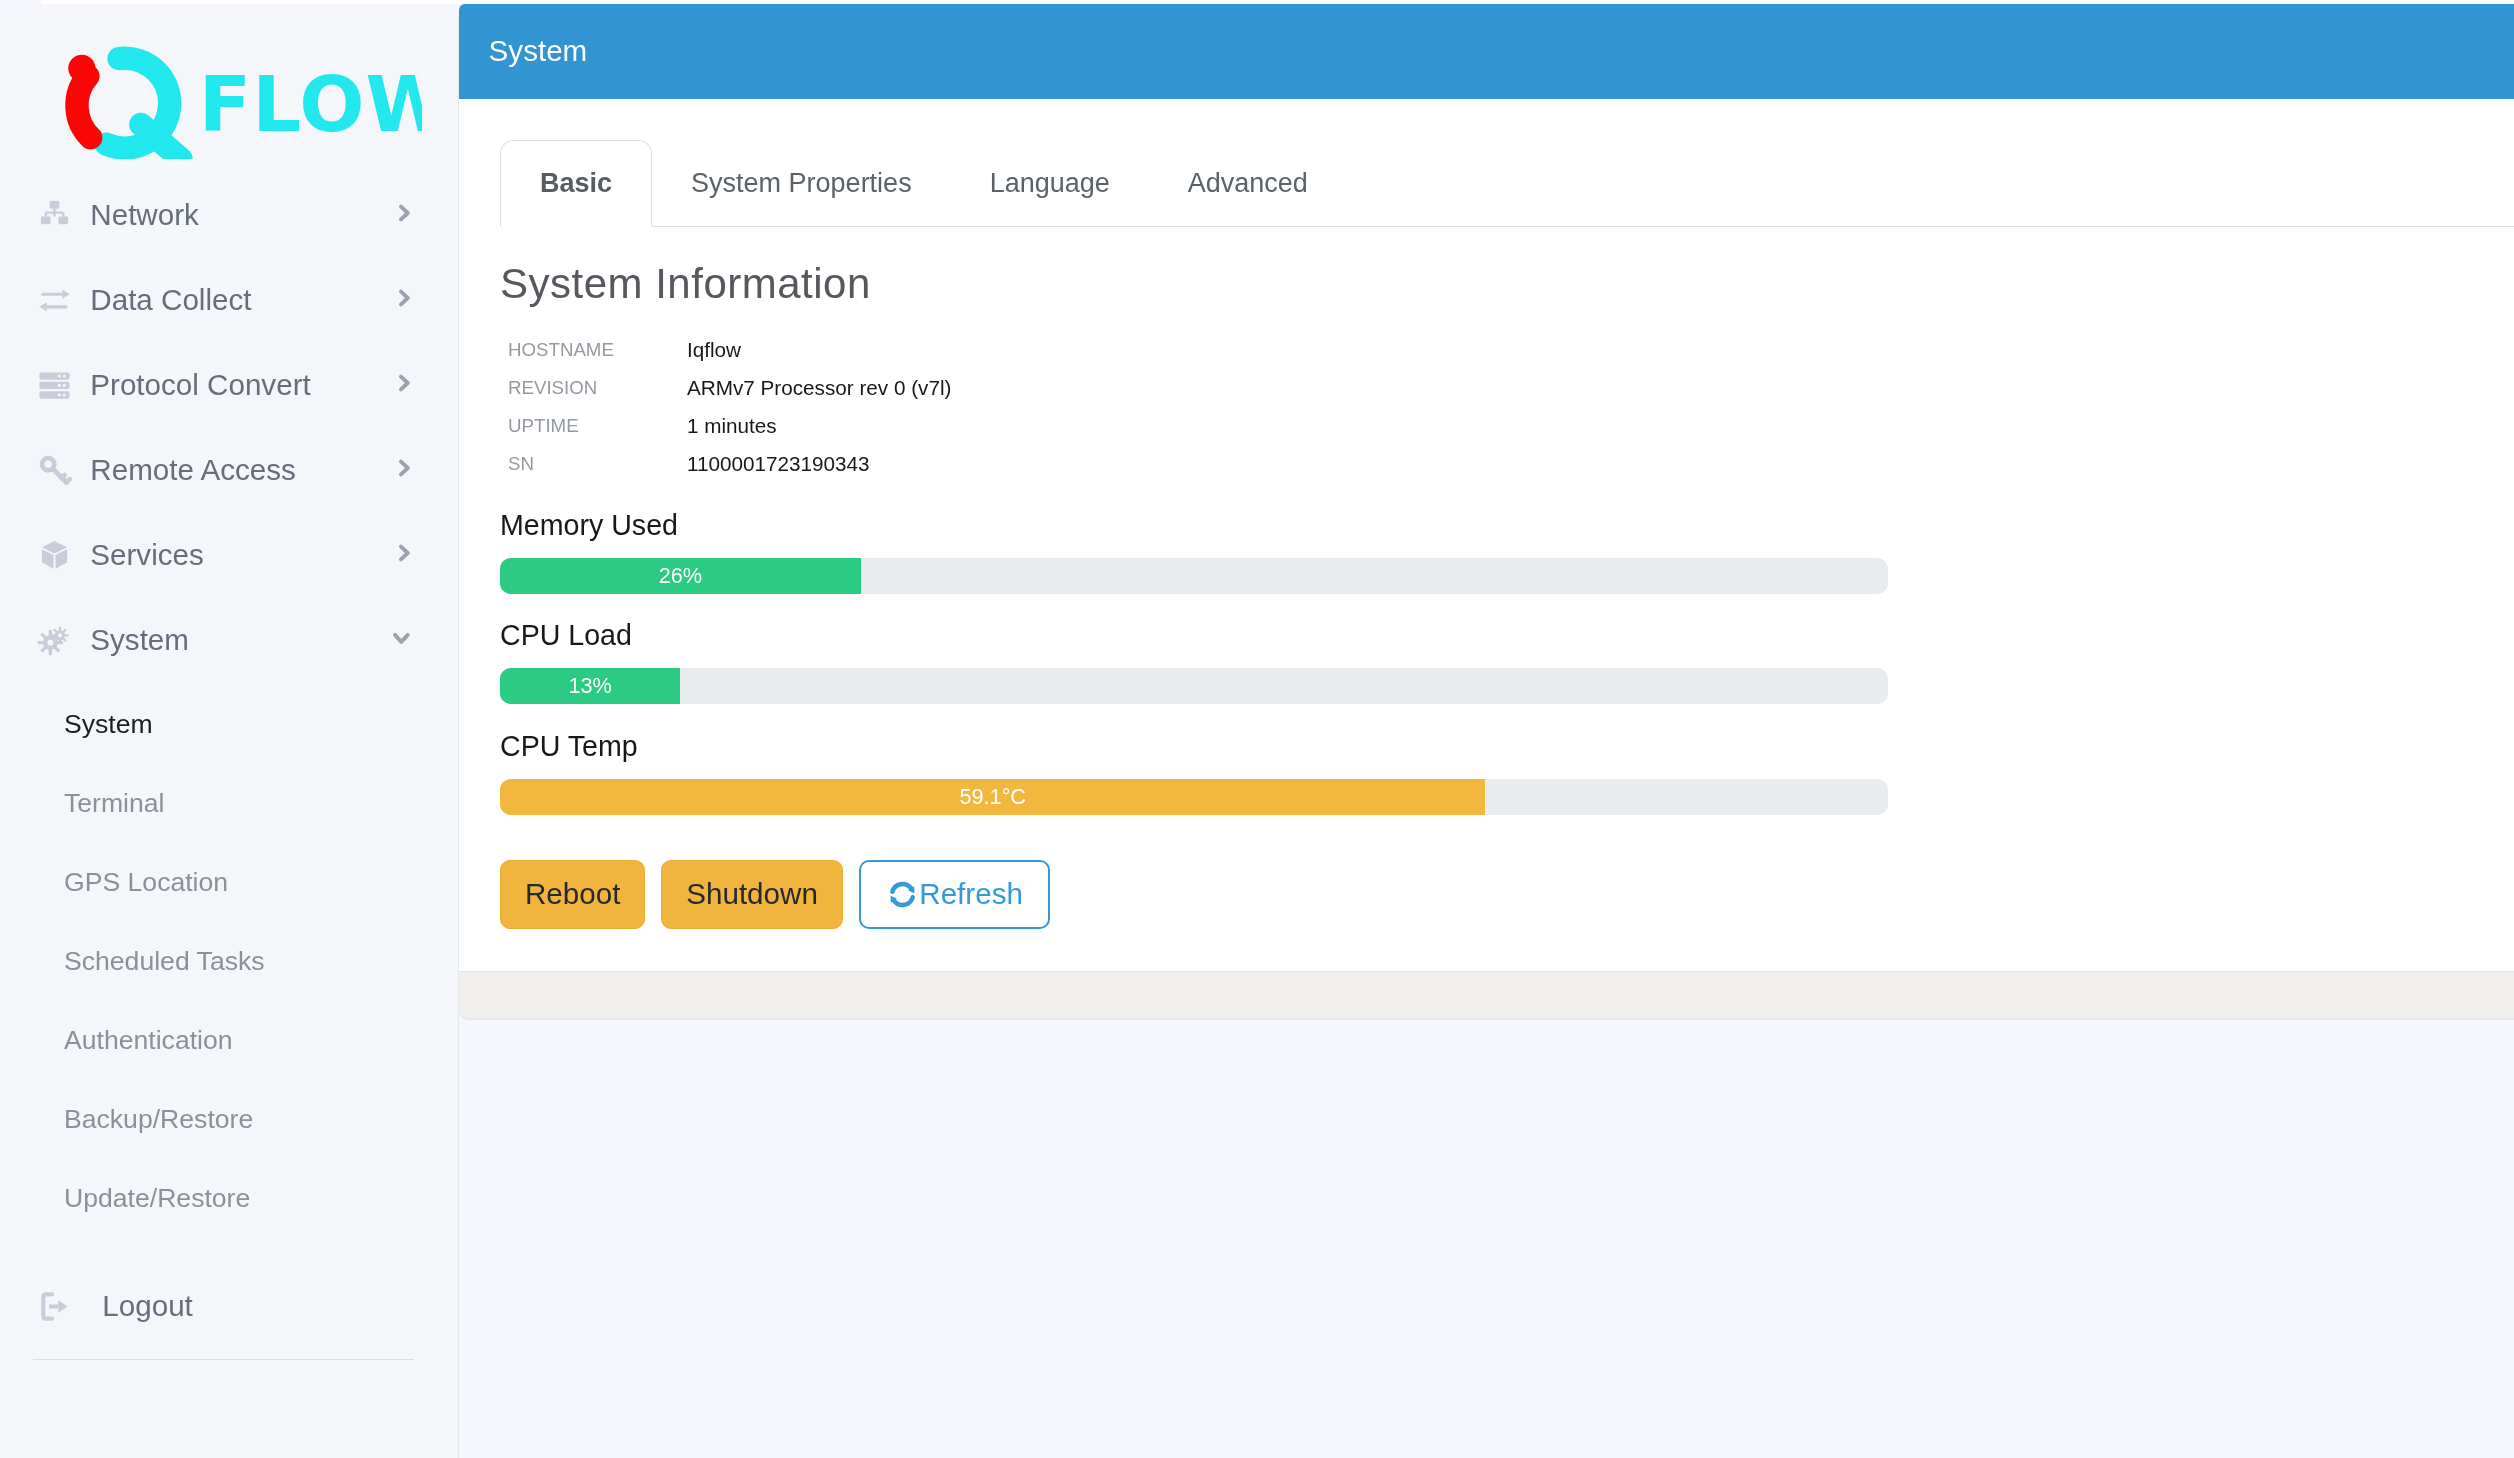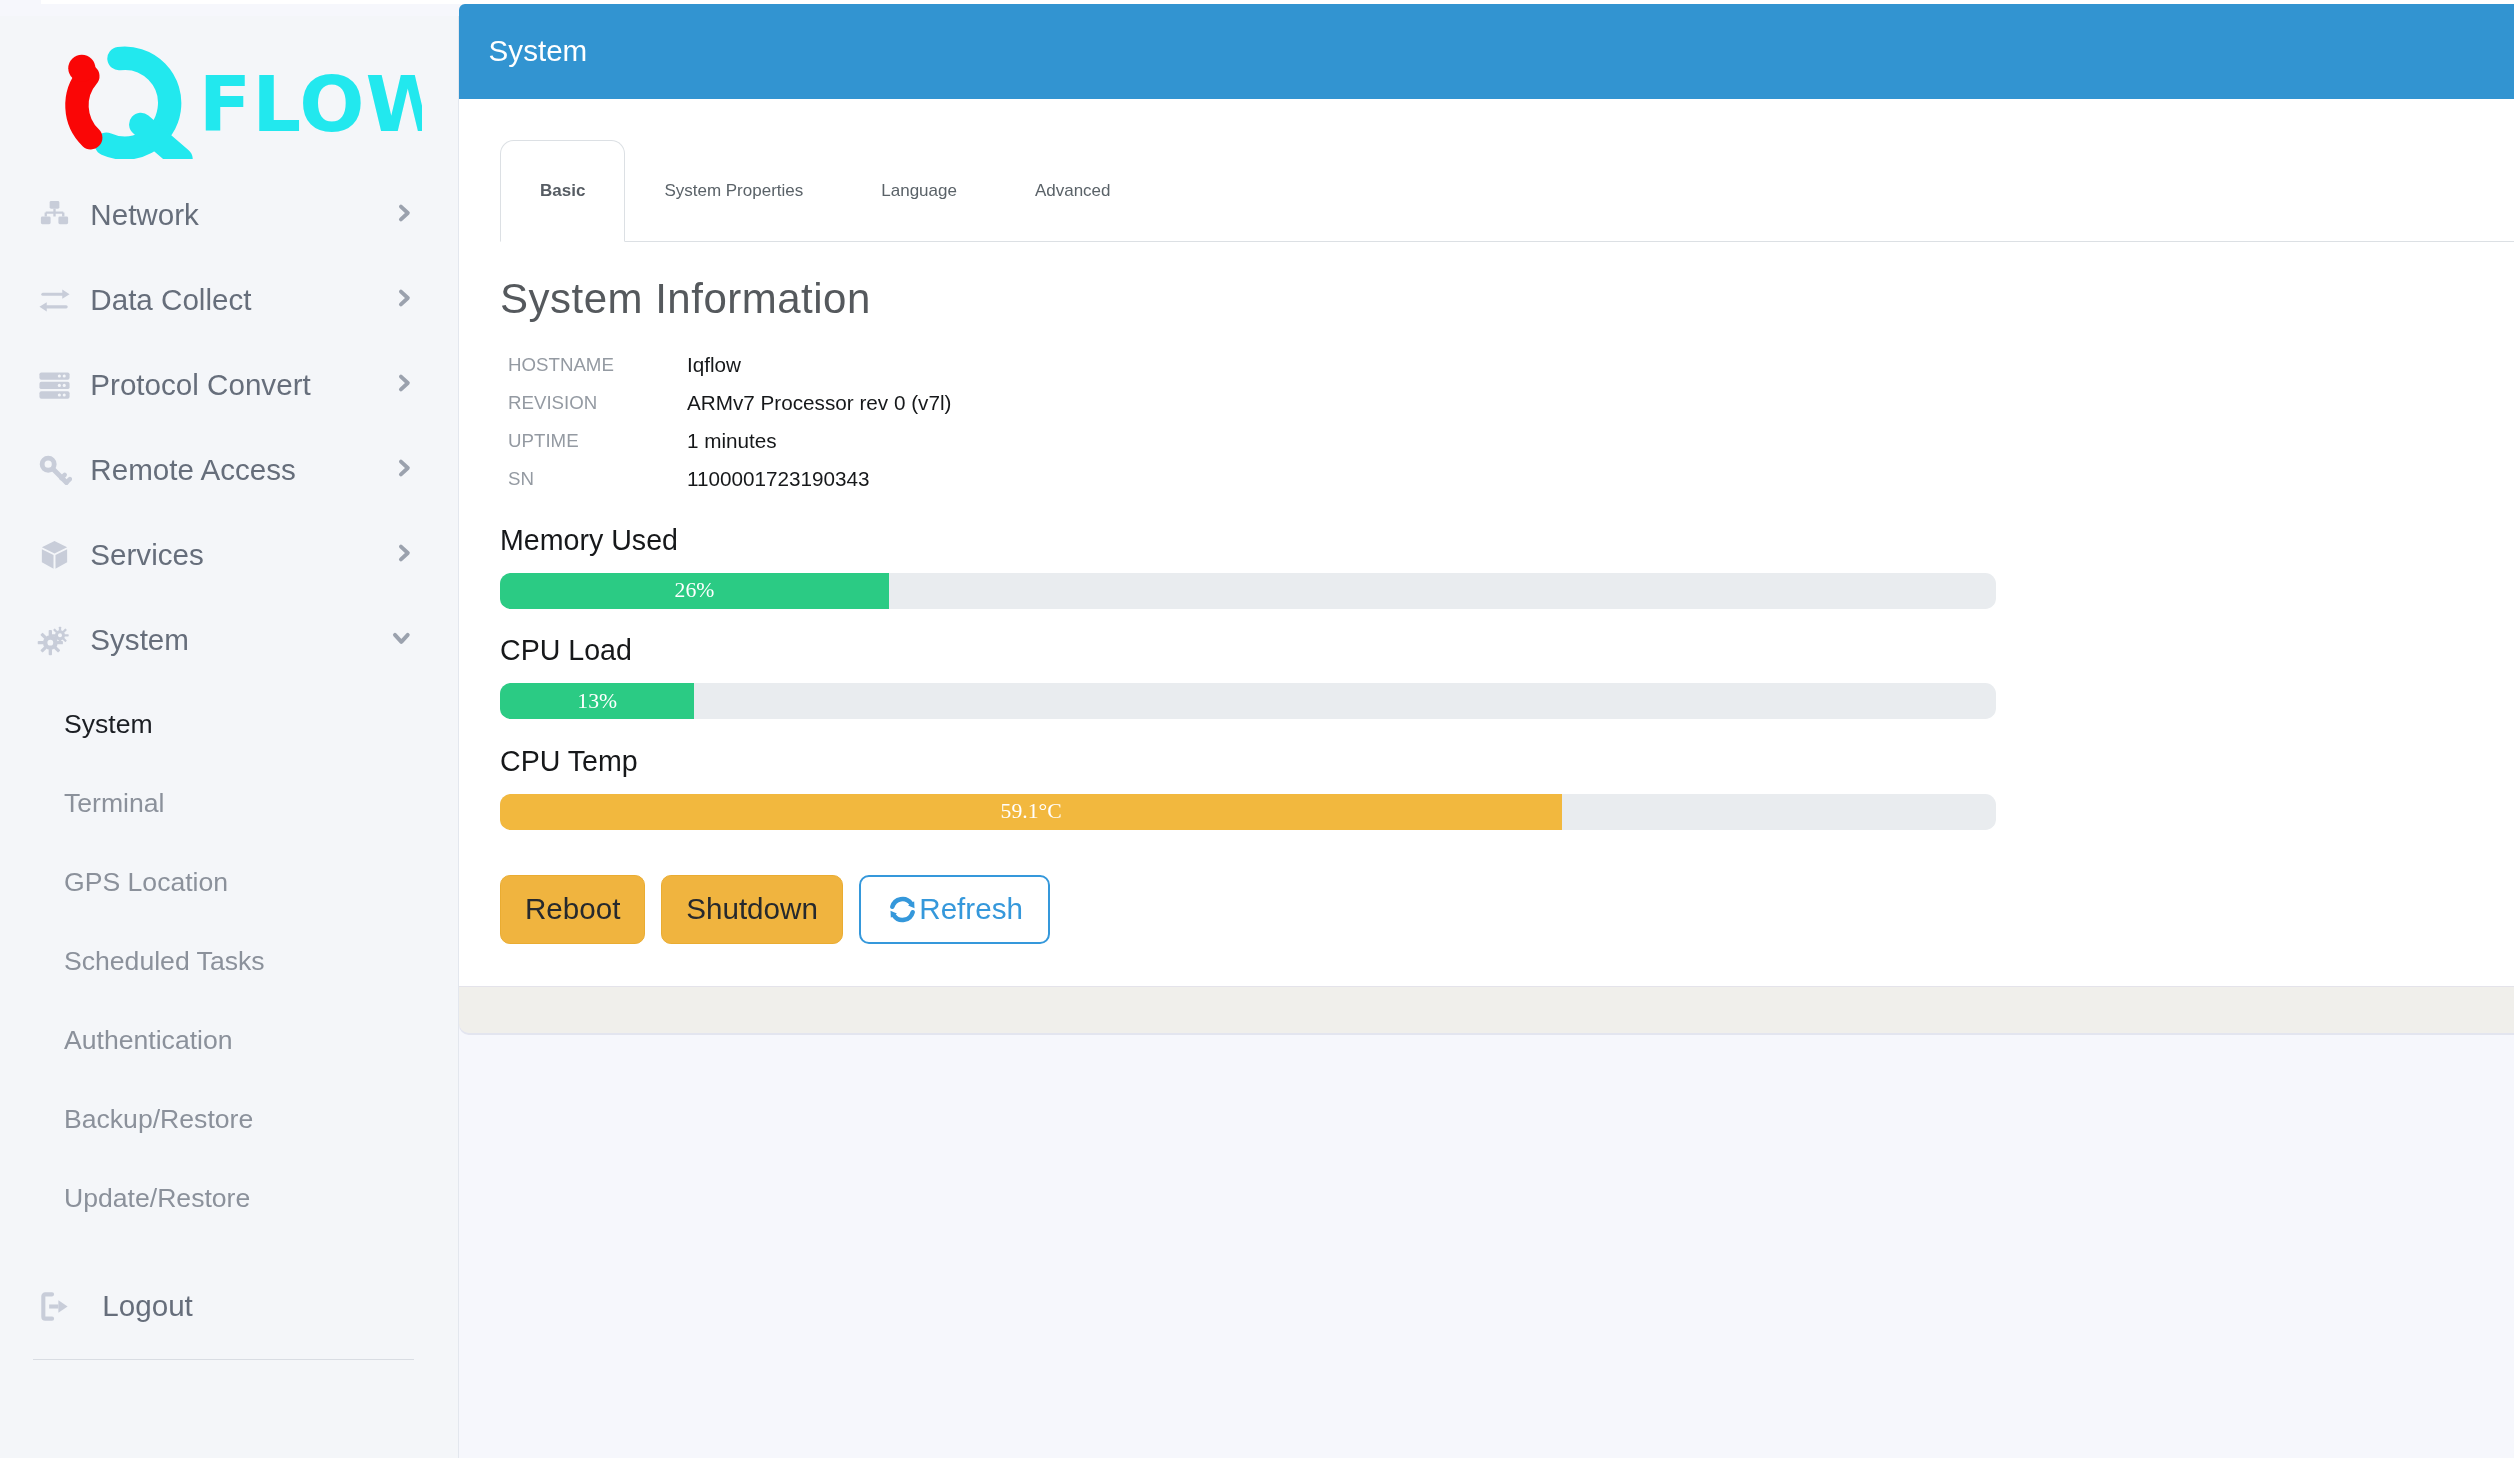--- a/index.html
+++ b/index.html
@@ -48,40 +48,40 @@
     height:95px; background:#3294d1; border-radius:5.9px 0 0 0;
     display:flex; align-items:center; padding-left:29.6px;
     color:#ffffff; font-size:29.6px;
   }
   .tabs {
     display:flex; align-items:flex-end;
     margin:41px 0 0 41px;
     border-bottom:1px solid #dce0e4;
   }
   .tab {
-    padding:40px 39px; font-size:17px; color:#5a6268; cursor:pointer;
+    padding:27px 39px; font-size:27px; color:#5a6268; cursor:pointer;
     position:relative; white-space:nowrap;
   }
   .tab.active {
     background:#ffffff; border:1px solid #dce0e4; border-bottom:1px solid #ffffff;
     margin-bottom:-1px; border-radius:13.8px 13.8px 0 0;
     font-weight:bold; color:#565c63;
   }
   .section-title {
     margin:33px 0 0 41px; font-size:42px; font-weight:400;
     color:#55595d; letter-spacing:0.5px;
   }
   .info { margin:23.6px 0 0 49px; }
   .irow { display:flex; line-height:38px; }
   .ilabel { width:179px; font-size:18.7px; color:#949aa2; }
   .ival { font-size:20.7px; color:#16181a; }
   .glabel { margin:25.6px 0 0 41px; font-size:28.6px; color:#16181a; }
   .track {
-    margin:15.8px 0 0 41px; width:1496px; height:36px;
-    background:#e9ecef; border-radius:10.8px; overflow:hidden;font-family:Liberation Serif, serif;
+    margin:15.8px 0 0 41px; width:1388px; height:36px;
+    background:#e9ecef; border-radius:10.8px; overflow:hidden;
   }
   .fill {
     height:100%; display:flex; align-items:center; justify-content:center;
     color:#ffffff; font-size:21.7px; min-width:0;
   }
   .btnrow { margin:45px 0 0 41px; display:flex; gap:15.8px; align-items:center; }
   .btn {
     height:69px; border-radius:9.9px; font-size:29.6px; padding:0 24px;
     display:inline-flex; align-items:center; cursor:pointer;
     font-family:"Liberation Sans", sans-serif;

